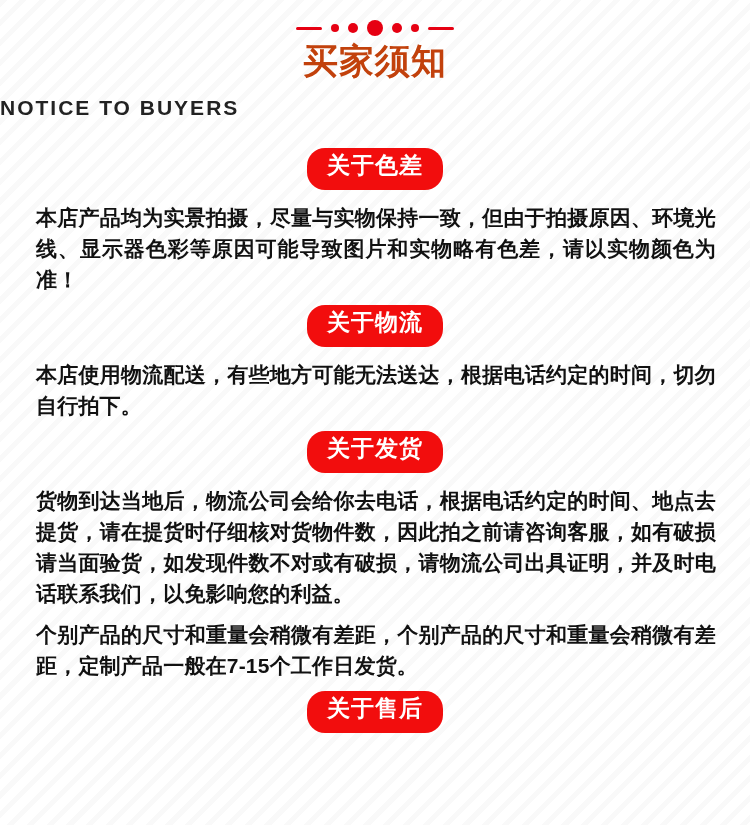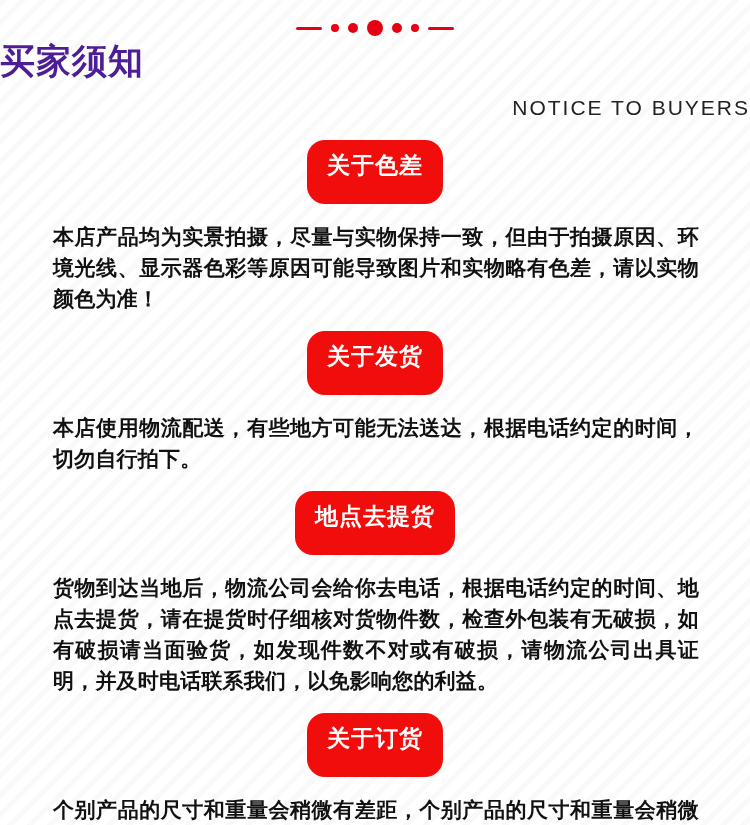--- a/index.html
+++ b/index.html
@@ -25,56 +25,56 @@
     height: 16px;
   }
   .deco .bar { width: 26px; height: 3px; background: #e60012; border-radius: 2px; }
   .deco .dot { background: #e60012; border-radius: 50%; }
   .deco .d-sm { width: 8px;  height: 8px; }
   .deco .d-md { width: 10px; height: 10px; }
   .deco .d-lg { width: 16px; height: 16px; }
 
   .title {
     margin: 6px 0 16px 0;
-    text-align: left;
+    text-align: center;
     font-size: 35px;
     line-height: 38px;
     font-weight: 700;
     letter-spacing: 1px;
-    color: #4c1d95;
+    color: #c2410c;
   }
   .subtitle {
     margin-top: 2px;
-    text-align: right;
+    text-align: left;
     font-size: 21px;
     line-height: 24px;
     letter-spacing: 2px;
     color: #222222;
-    font-weight: 400;
-    margin-bottom: 20px;
+    font-weight: 700;
+    margin-bottom: 28px;
   }
 
   .section { margin-bottom: 10px; }
   .pill {
     width: fit-content;
     margin: 0 auto 12px auto;
     background: #f20d0d;
     color: #ffffff;
     font-size: 23px;
     font-weight: 700;
     line-height: 34px;
-    height: 48px;
-    padding: 8px 20px;
+    height: 42px;
+    padding: 0 20px;
     border-radius: 18px;
     letter-spacing: 1px;
     text-align: center;
   }
   .body { padding: 0 34px 0 36px; }
   .body p {
-    margin: 17px;
+    margin: 0;
     font-size: 21px;
     line-height: 31px;
     font-weight: 700;
     color: #111111;
     text-align: justify;
     letter-spacing: 0.2px;
   }
 </style>
 </head>
 <body>
@@ -99,41 +99,38 @@
     <div class="pill">
       <span>关于色差</span>
     </div>
     <div class="body">
           <p>本店产品均为实景拍摄，尽量与实物保持一致，但由于拍摄原因、环境光线、显示器色彩等原因可能导致图片和实物略有色差，请以实物颜色为准！</p>
         </div>
   </section>
 
   <section class="section">
     <div class="pill">
-      <span>关于发货</span>
+      <span>关于物流</span>
     </div>
     <div class="body">
           <p>本店使用物流配送，有些地方可能无法送达，根据电话约定的时间，切勿自行拍下。</p>
         </div>
   </section>
 
 
   <section class="section">
     <div class="pill">
-      <span>地点去提货</span>
+      <span>关于发货</span>
     </div>
     <div class="body">
-          <p>货物到达当地后，物流公司会给你去电话，根据电话约定的时间、地点去提货，请在提货时仔细核对货物件数，检查外包装有无破损，如有破损请当面验货，如发现件数不对或有破损，请物流公司出具证明，并及时电话联系我们，以免影响您的利益。</p>
+          <p>货物到达当地后，物流公司会给你去电话，根据电话约定的时间、地点去提货，请在提货时仔细核对货物件数，因此拍之前请咨询客服，如有破损请当面验货，如发现件数不对或有破损，请物流公司出具证明，并及时电话联系我们，以免影响您的利益。</p>
         </div>
   </section>
 
   <section class="section">
-    <div class="pill">
-      <span>关于订货</span>
-    </div>
     <div class="body">
           <p>个别产品的尺寸和重量会稍微有差距，个别产品的尺寸和重量会稍微有差距，定制产品一般在7-15个工作日发货。</p>
         </div>
   </section>
 
   <section class="section">
     <div class="pill">
       <span>关于售后</span>
     </div>
 

